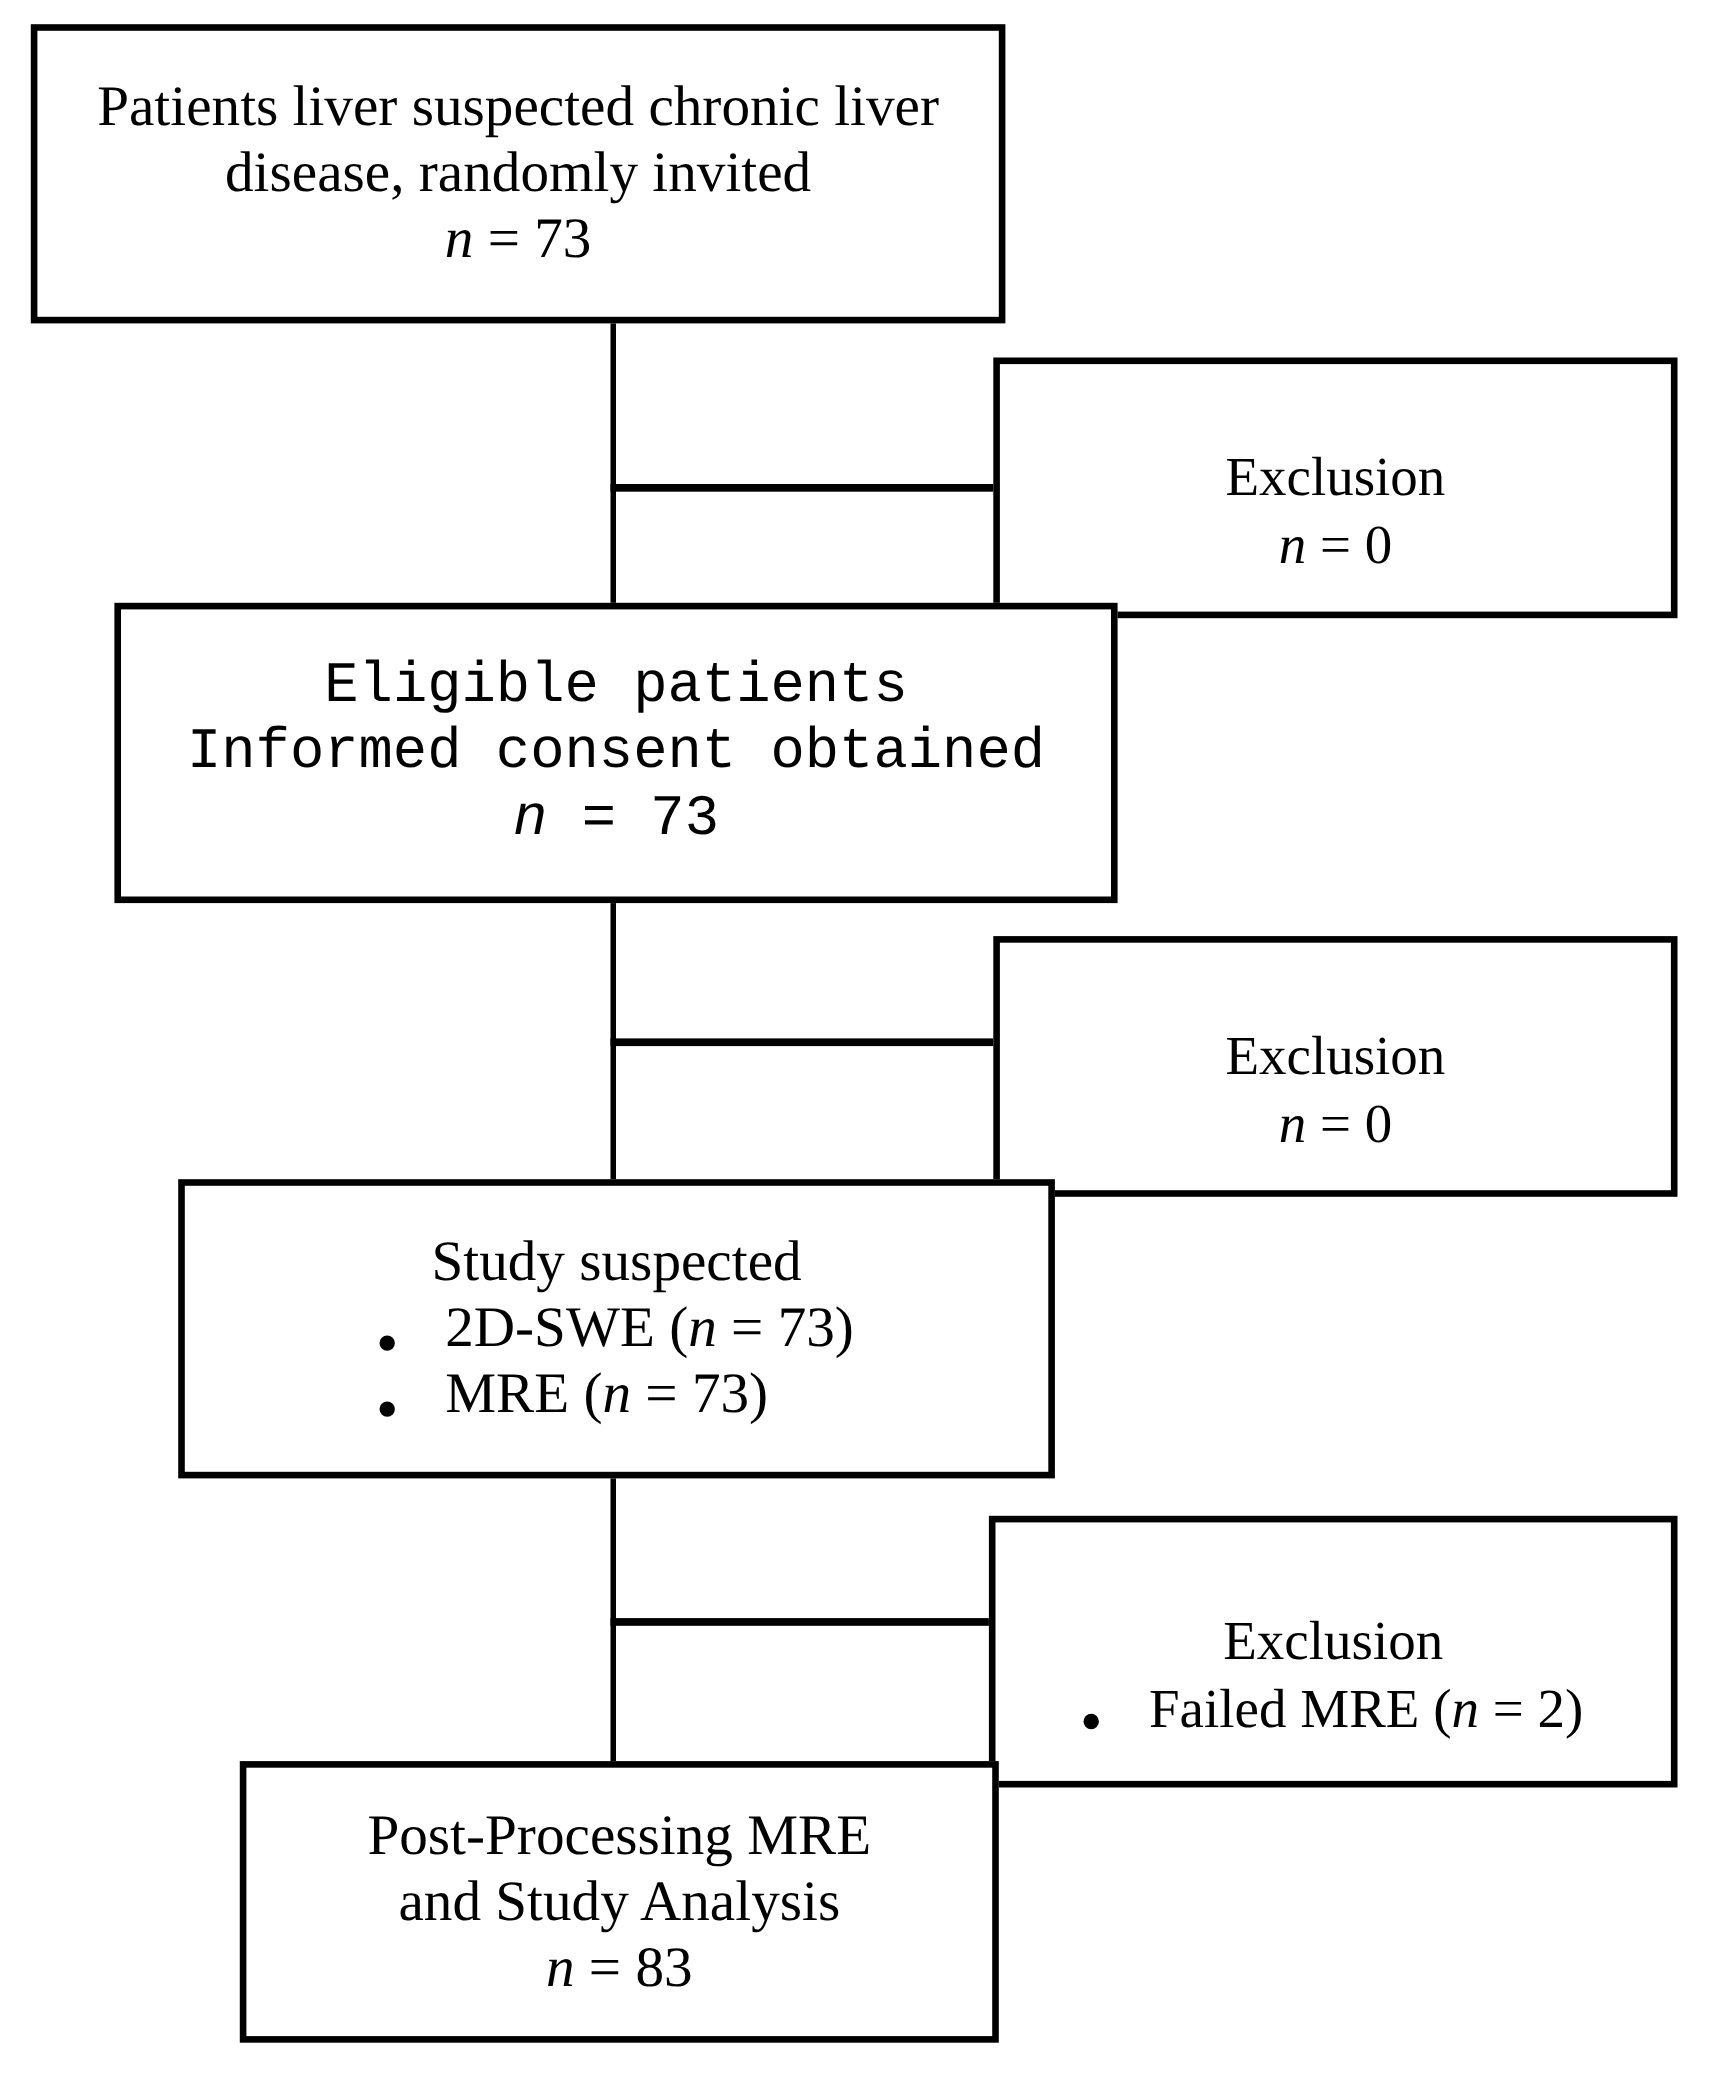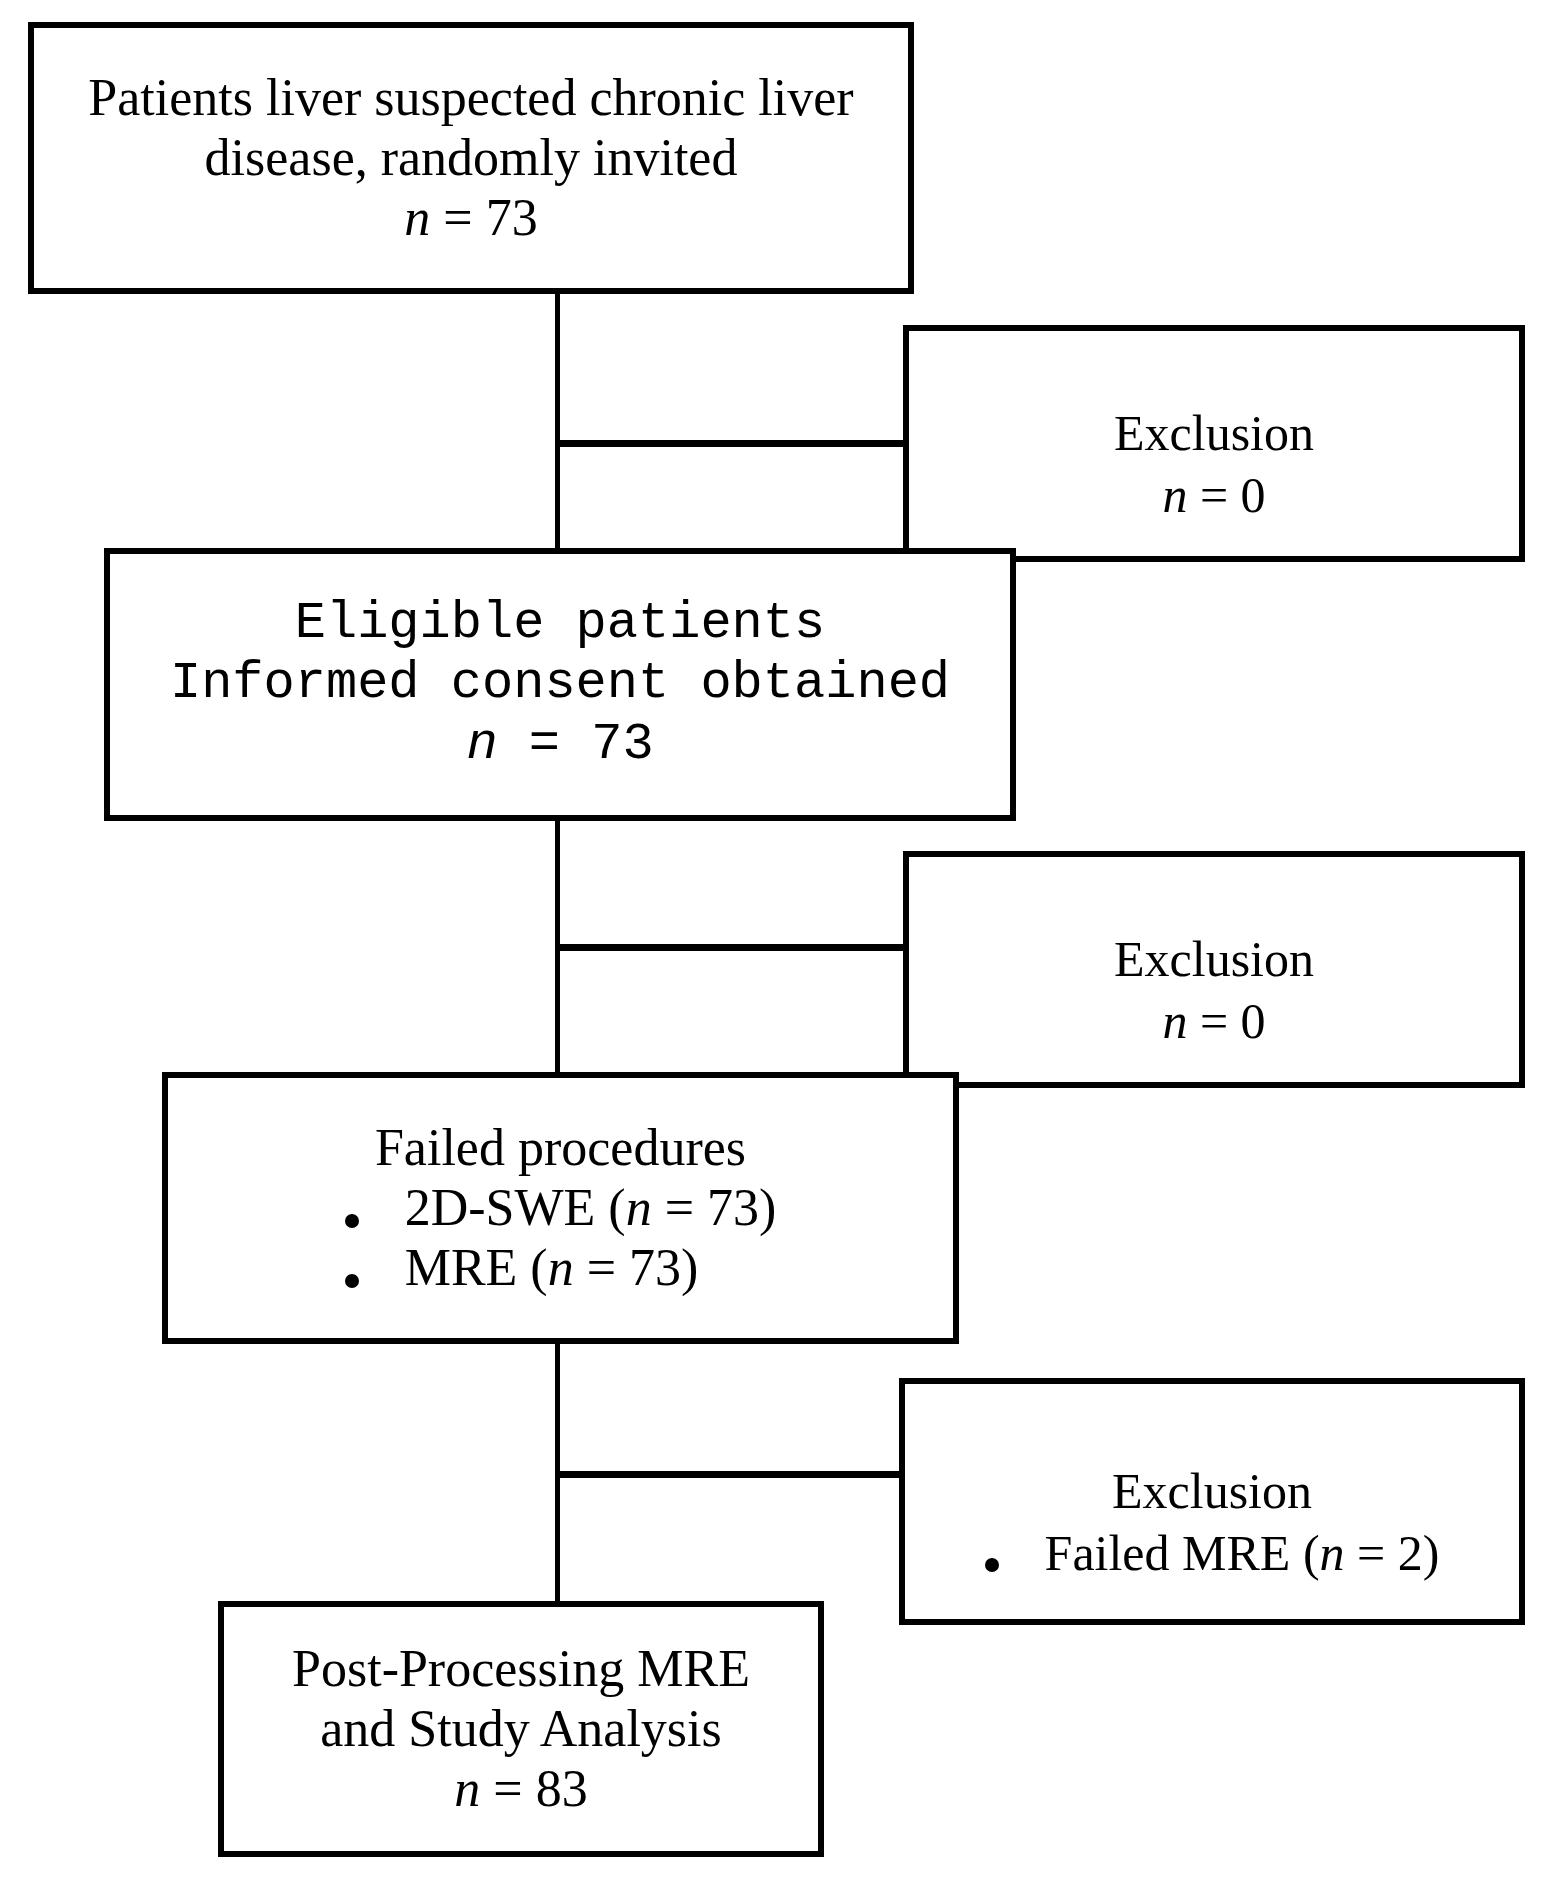--- a/index.html
+++ b/index.html
@@ -25,21 +25,21 @@
   .vline{position:absolute;background:#000;width:5px;z-index:1;}
   .hline{position:absolute;background:#000;height:7px;z-index:1;}
 
   
   #box-patients  {left:28px;  top:22px;   width:886px; height:272px;}
   #box-excl1     {left:903px; top:325px;  width:622px; height:237px;}
   #box-eligible  {left:104px; top:548px;  width:912px; height:273px;font-family:Liberation Mono, monospace;}
   #box-excl2     {left:903px; top:851px;  width:622px; height:237px;}
   #box-study     {left:162px; top:1072px; width:797px; height:272px;}
   #box-excl3     {left:899px; top:1378px; width:626px; height:247px;}
-  #box-final     {left:218px; top:1601px; width:606px; height:256px;}
+  #box-final     {left:218px; top:1601px; width:690px; height:256px;}
 
   #spine1 {left:555px; top:291px;  height:260px;}
   #branch1{left:555px; top:440px;  width:352px;}
   #spine2 {left:555px; top:818px;  height:257px;}
   #branch2{left:555px; top:944px;  width:352px;}
   #spine3 {left:555px; top:1341px; height:263px;}
   #branch3{left:555px; top:1471px; width:350px;}
 
   .excl-title{display:block;margin-bottom:4px;margin-top:41px;}
 </style>
@@ -71,21 +71,21 @@
     <span class="ln">Informed consent obtained</span>
     <span class="ln"><span class="it">n</span><span> = 73</span></span>
   </div>
 
   <div class="box fs-excl" id="box-excl2">
     <span class="ln excl-title">Exclusion</span>
     <span class="ln"><span class="it">n</span><span> = 0</span></span>
   </div>
 
   <div class="box fs-main" id="box-study">
-    <span class="ln">Failed procedures</span>
+    <span class="ln">Study suspected</span>
     <span class="blist">
       <span class="brow">
         <span class="bdot"></span>
         <span><span>2D-SWE (</span><span class="it">n</span><span> = 73)</span></span>
       </span>
       <span class="brow">
         <span class="bdot"></span>
         <span><span>MRE (</span><span class="it">n</span><span> = 73)</span></span>
       </span>
     </span>

